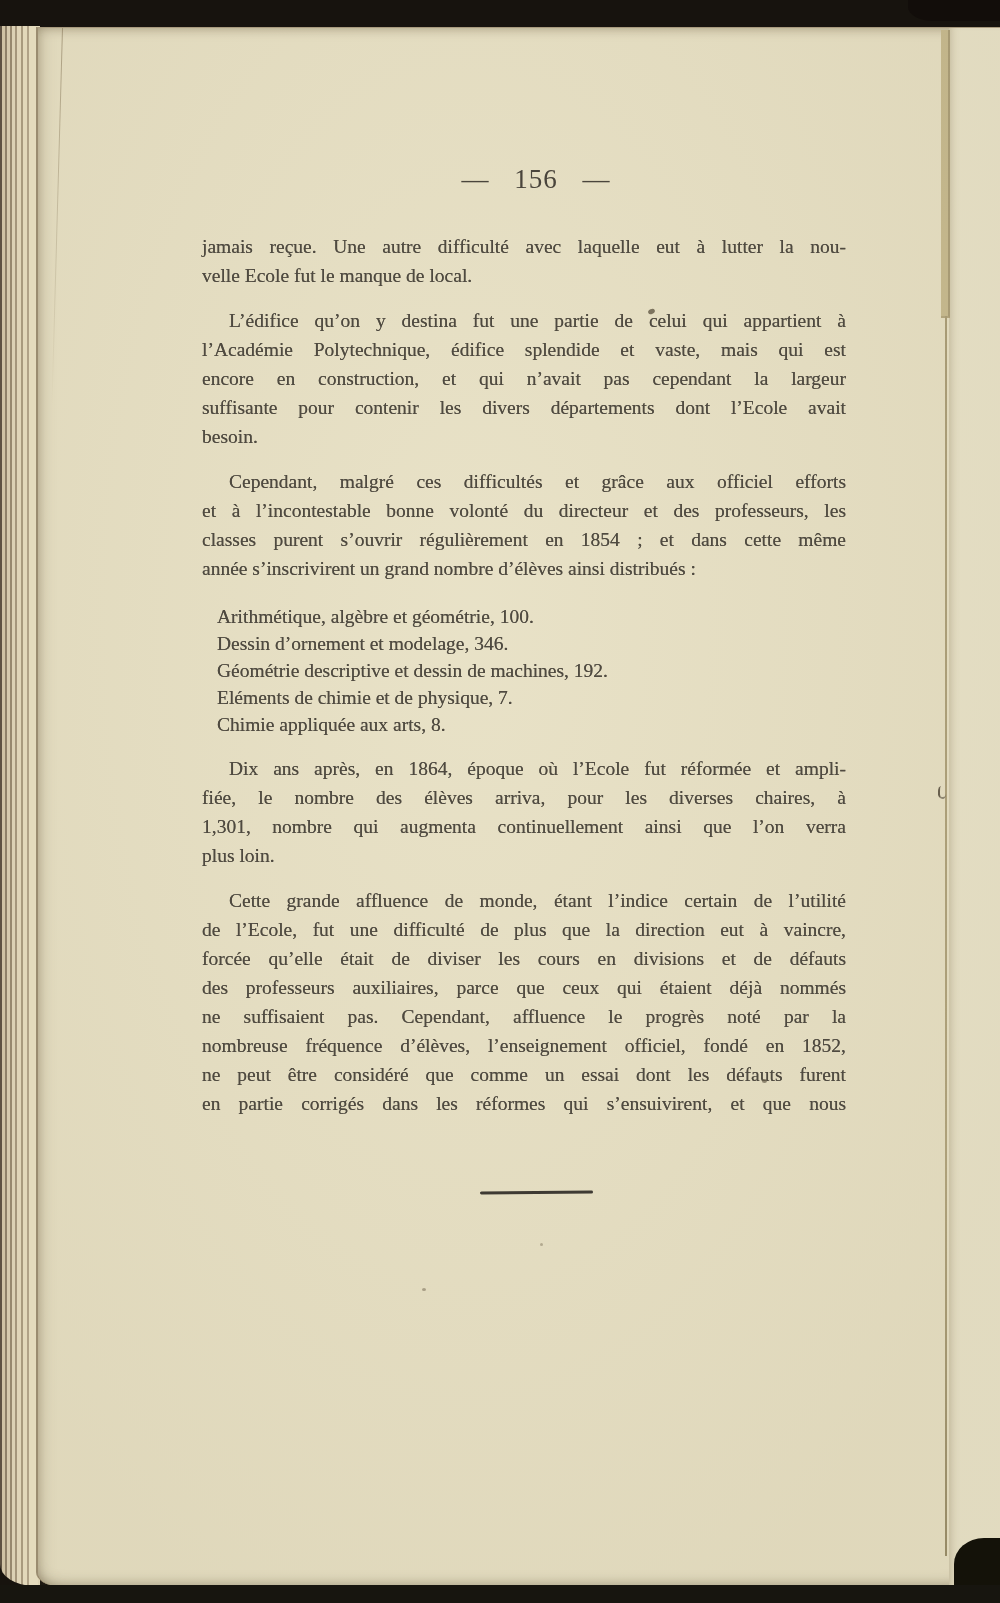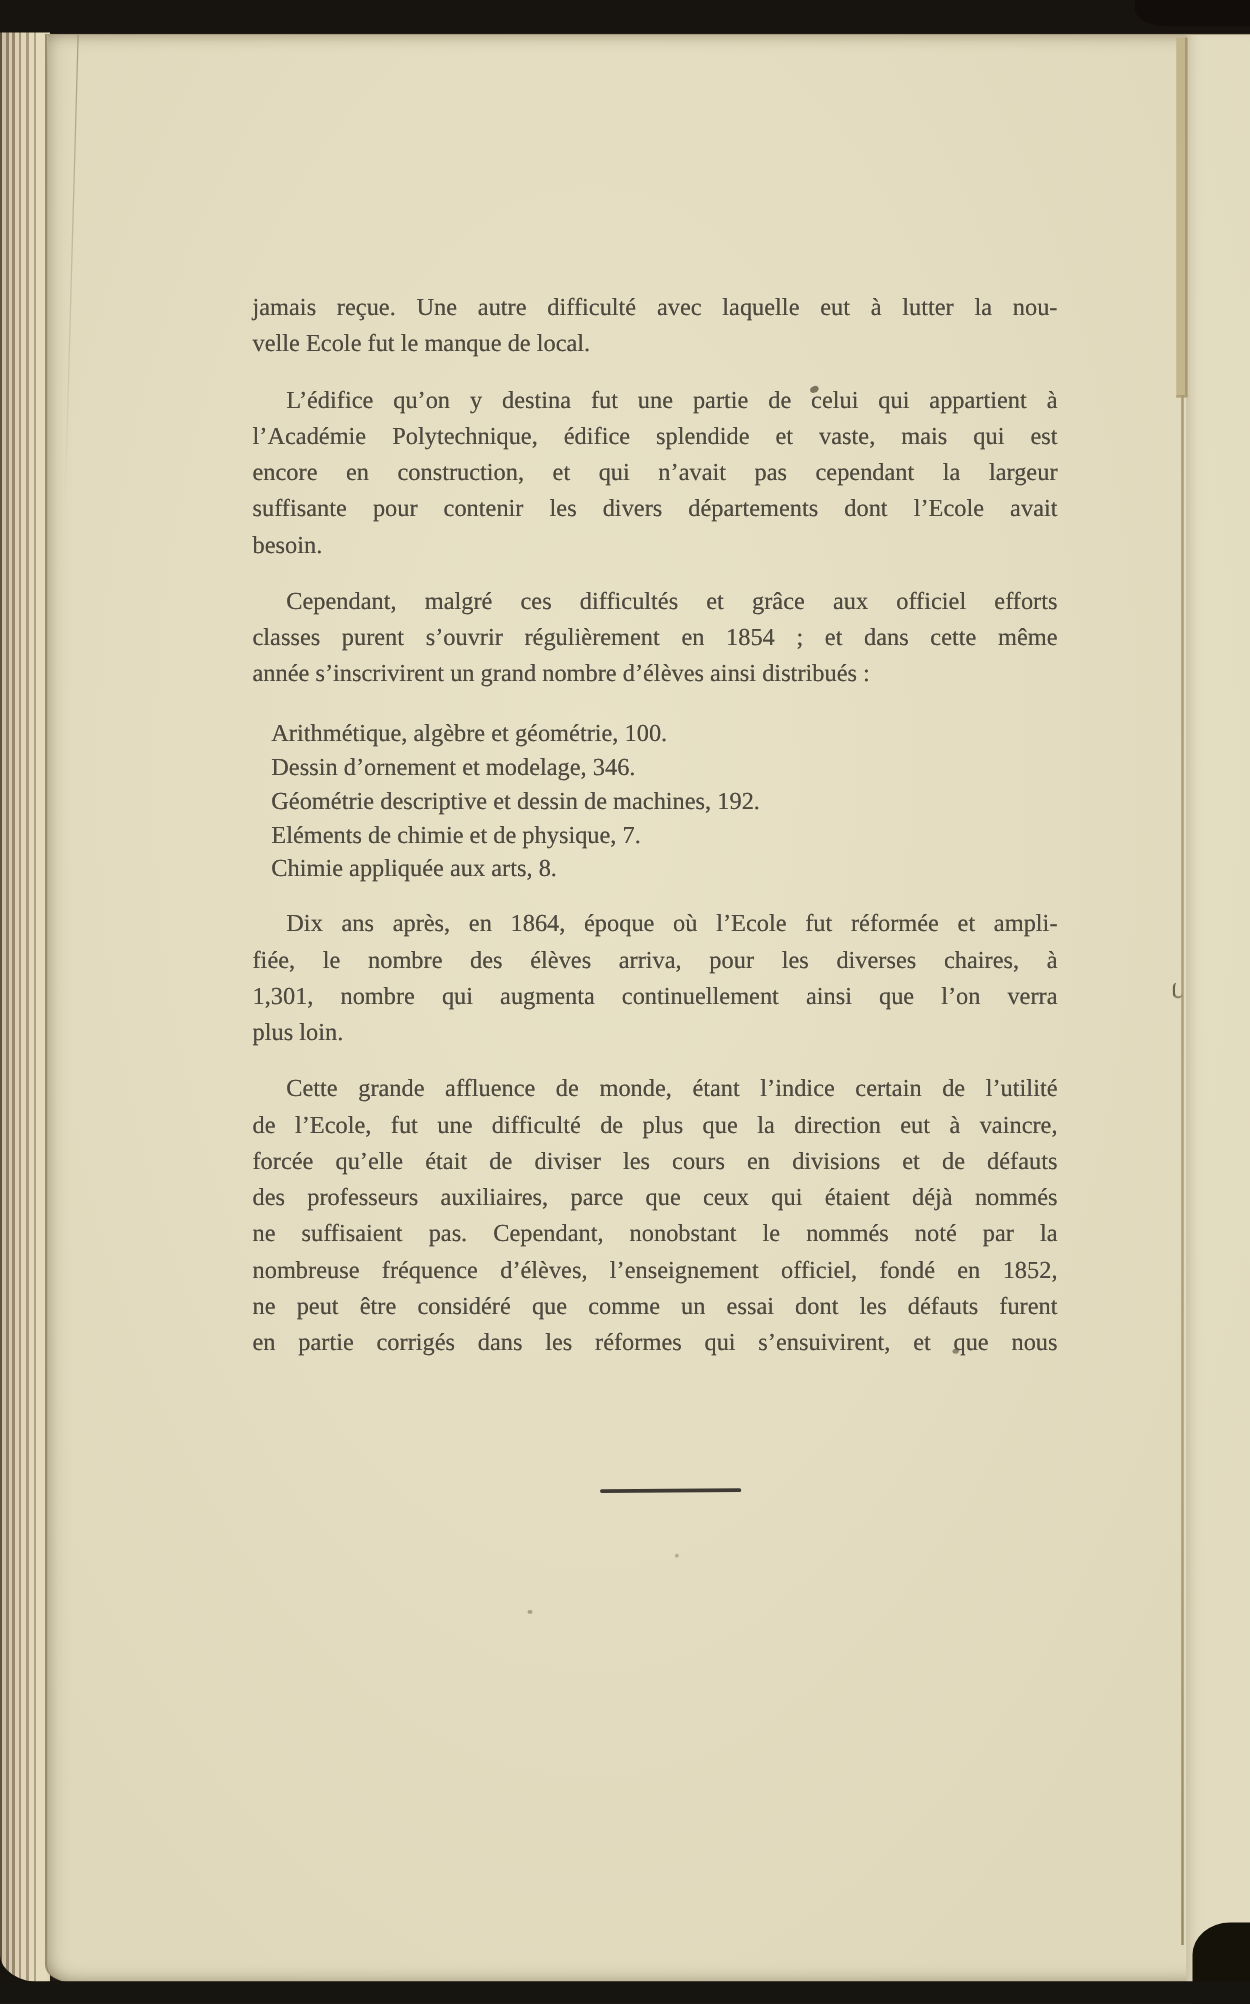--- a/index.html
+++ b/index.html
@@ -134,38 +134,40 @@
   <div class="top-right-black"></div>
   <div class="left-stack"></div>
 
   <div class="page">
     <div class="right-panel"></div>
     <div class="crease-top"></div>
     <div class="crease"></div>
     <div class="page-edge-line"></div>
     <div class="page-grain"></div>
 
+    <div class="page-number">— 156 —</div>
 
     <div class="textblock">
 
       <div class="para">
         <div class="ln">jamais reçue. Une autre difficulté avec laquelle eut à lutter la nou-</div>
         <div class="ln end">velle Ecole fut le manque de local.</div>
       </div>
 
       <div class="para">
         <div class="ln ind">L’édifice qu’on y destina fut une partie de celui qui appartient à</div>
         <div class="ln">l’Académie Polytechnique, édifice splendide et vaste, mais qui est</div>
         <div class="ln">encore en construction, et qui n’avait pas cependant la largeur</div>
         <div class="ln">suffisante pour contenir les divers départements dont l’Ecole avait</div>
         <div class="ln end">besoin.</div>
       </div>
 
       <div class="para">
         <div class="ln ind">Cependant, malgré ces difficultés et grâce aux officiel efforts</div>
+        <div class="ln">et à l’incontestable bonne volonté du directeur et des professeurs, les</div>
         <div class="ln">classes purent s’ouvrir régulièrement en 1854 ; et dans cette même</div>
         <div class="ln end">année s’inscrivirent un grand nombre d’élèves ainsi distribués :</div>
       </div>
 
       <div class="enrol-list">
         <div class="li">Arithmétique, algèbre et géométrie, 100.</div>
         <div class="li">Dessin d’ornement et modelage, 346.</div>
         <div class="li">Géométrie descriptive et dessin de machines, 192.</div>
         <div class="li">Eléments de chimie et de physique, 7.</div>
         <div class="li">Chimie appliquée aux arts, 8.</div>
@@ -176,21 +178,21 @@
         <div class="ln">fiée, le nombre des élèves arriva, pour les diverses chaires, à</div>
         <div class="ln">1,301, nombre qui augmenta continuellement ainsi que l’on verra</div>
         <div class="ln end">plus loin.</div>
       </div>
 
       <div class="para">
         <div class="ln ind">Cette grande affluence de monde, étant l’indice certain de l’utilité</div>
         <div class="ln">de l’Ecole, fut une difficulté de plus que la direction eut à vaincre,</div>
         <div class="ln">forcée qu’elle était de diviser les cours en divisions et de défauts</div>
         <div class="ln">des professeurs auxiliaires, parce que ceux qui étaient déjà nommés</div>
-        <div class="ln">ne suffisaient pas. Cependant, nonobstant le nommés noté par la</div>
+        <div class="ln">ne suffisaient pas. Cependant, affluence le progrès noté par la</div>
         <div class="ln">nombreuse fréquence d’élèves, l’enseignement officiel, fondé en 1852,</div>
         <div class="ln">ne peut être considéré que comme un essai dont les défauts furent</div>
         <div class="ln">en partie corrigés dans les réformes qui s’ensuivirent, et que nous</div>
       </div>
 
     </div>
 
     <div class="rule"></div>
 
     <div class="speck s1"></div>

